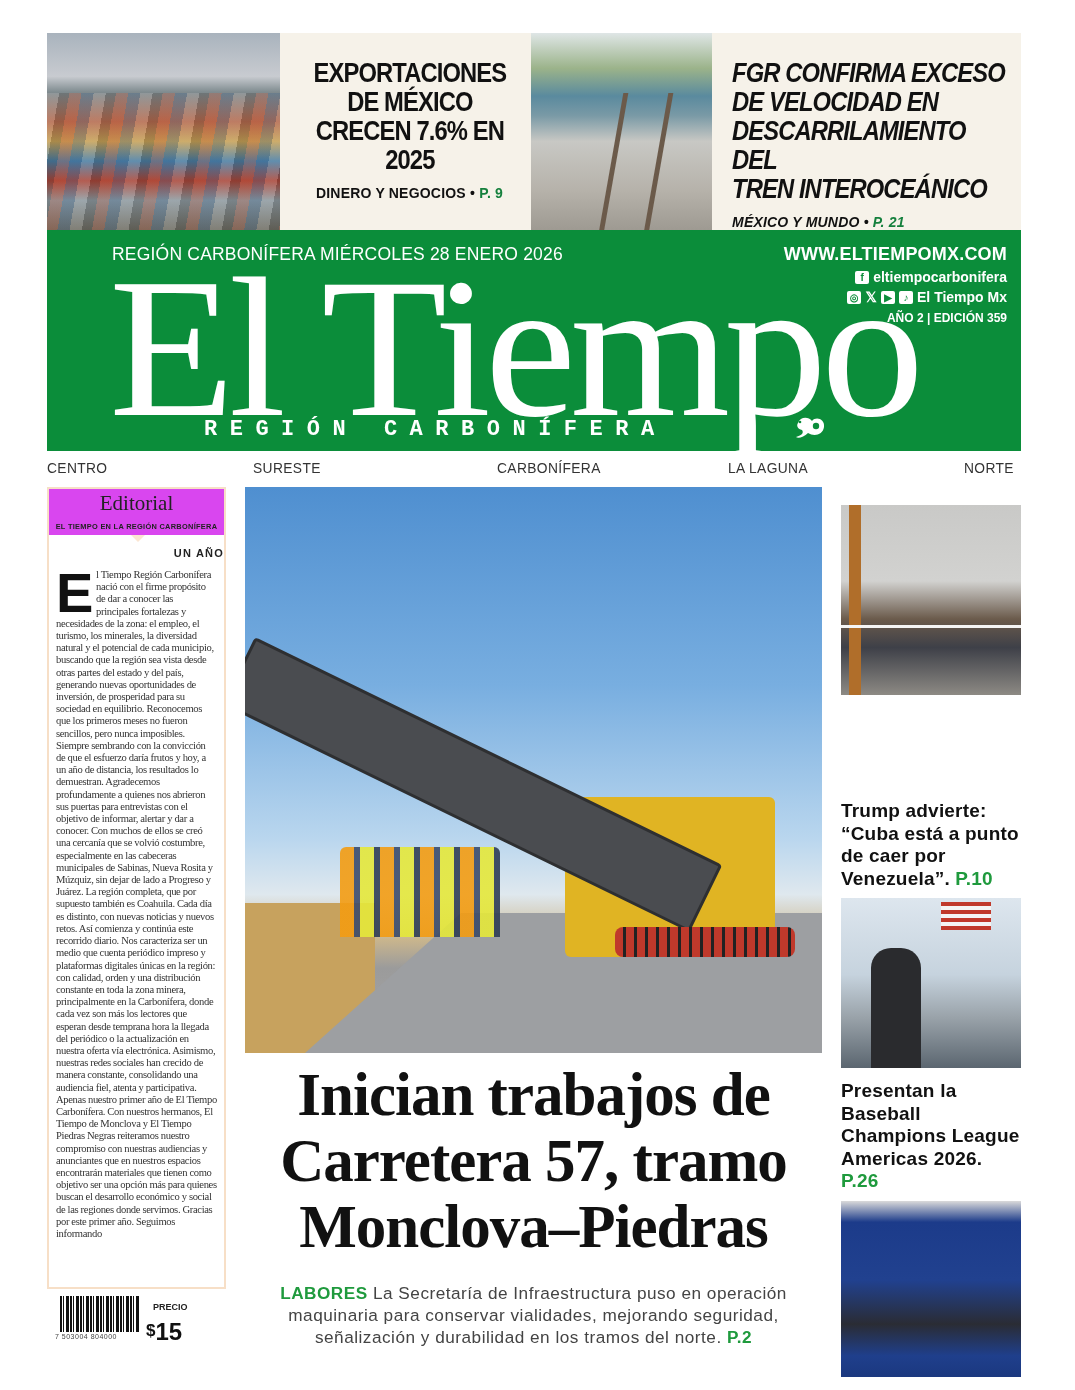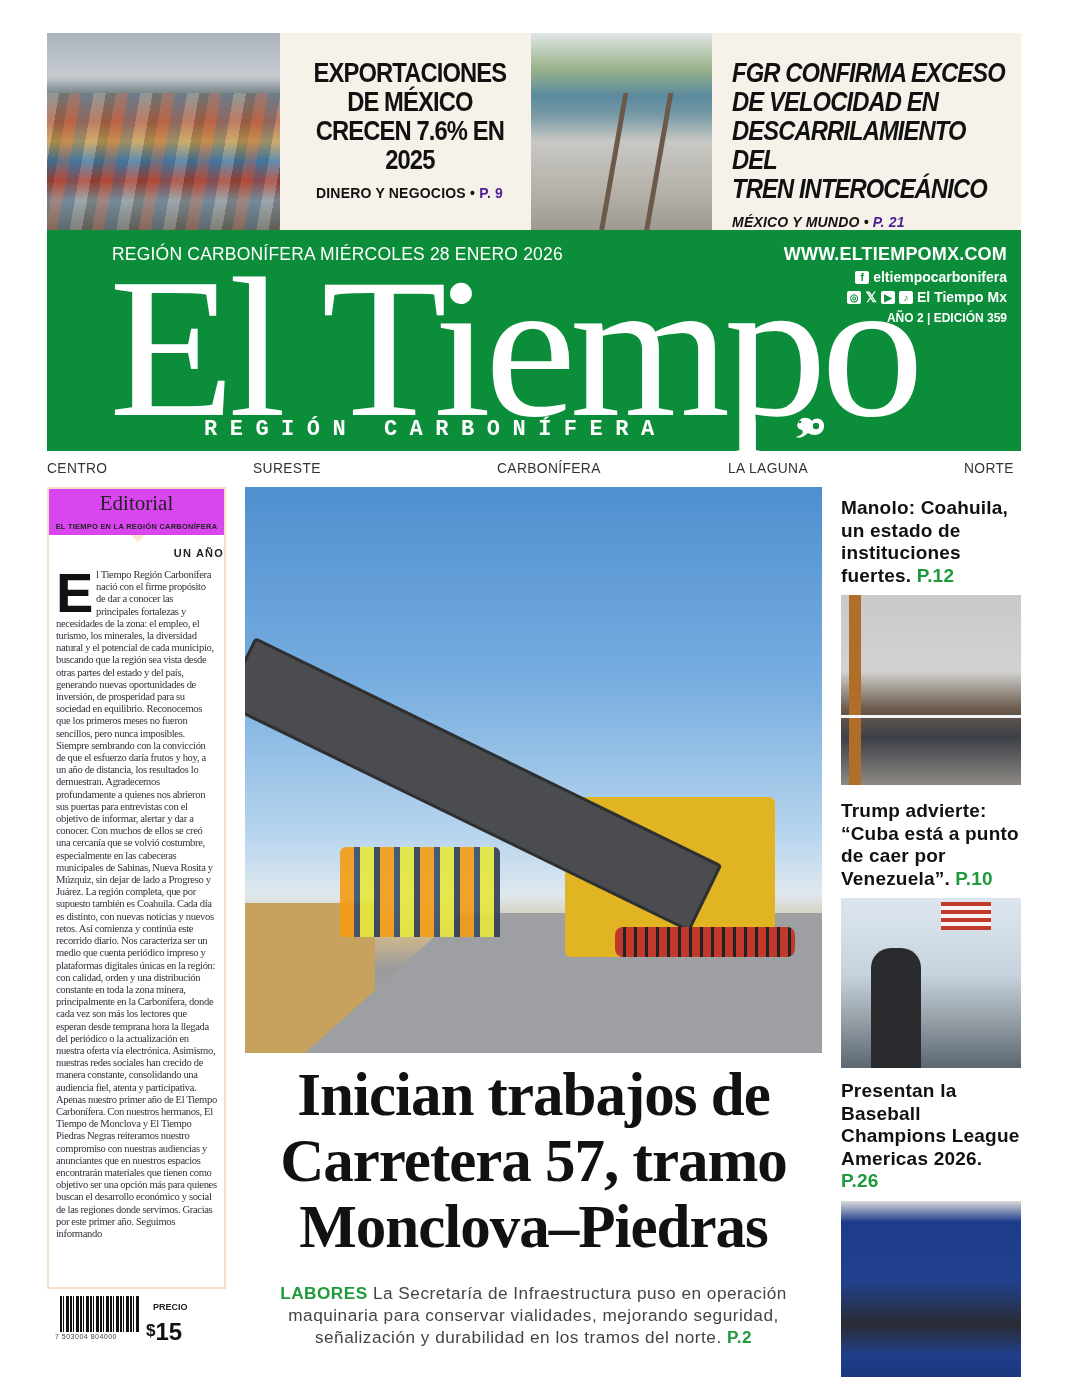--- a/index.html
+++ b/index.html
@@ -9,21 +9,21 @@
   .teasers { position: absolute; left: 47px; top: 33px; width: 974px; height: 197px; display: flex; }
   .teaser { display: flex; height: 197px; }
   .teaser-1 { width: 495px; text-align: center; }
   .teaser-2 { width: 504px; font-style: italic; }
   .teaser-img { height: 197px; position: relative; overflow: hidden; }
   .teaser-1 .teaser-img { width: 233px; }
   .teaser-2 .teaser-img { width: 181px; }
   .teaser-text { flex: 1; background: #f6f2e9; padding: 26px 12px 0 20px; }
   .teaser-title { font-family: "Liberation Sans", sans-serif; font-weight: bold; font-size: 27px; line-height: 29px; color: #111; letter-spacing: -1px; transform: scaleX(0.88); transform-origin: left top; width: 114%; text-transform: uppercase; }
   .teaser-section { margin-top: 10px; font-weight: bold; font-size: 14px; color: #111; letter-spacing: 0.2px; }
-  .teaser-section .page { color: #4c1d95; }
+  .teaser-section .page { color: #15803d; }
 
   
   .img-containers { background: linear-gradient(180deg, #a9b3bd 0%, #c8cbd0 22%, #7f8b8f 30%, #b46a4e 45%, #c6a157 55%, #4b7ea3 65%, #a9473a 75%, #8e9aa0 85%, #6f6d63 100%); }
   .img-containers::before { content: ""; position: absolute; inset: 60px 0 0 0; background: repeating-linear-gradient(100deg, rgba(255,255,255,0.12) 0 12px, rgba(0,0,0,0.15) 12px 22px, rgba(200,80,50,0.25) 22px 34px, rgba(40,90,140,0.25) 34px 46px); }
   .img-train { background: linear-gradient(180deg, #dfe6e6 0%, #9bb38a 18%, #5a8a9e 32%, #7a9aa6 42%, #c8c8c4 55%, #b6b2aa 80%, #9e9a92 100%); }
   .img-train::before { content: ""; position: absolute; left: 80px; top: 60px; width: 40px; height: 140px; border-left: 5px solid #6b5a4a; border-right: 5px solid #6b5a4a; transform: skewX(-10deg); }
 
   
   .masthead { position: absolute; left: 47px; top: 230px; width: 974px; height: 221px; background: #0b8d3a; color: #fff; }
   .mh-date { position: absolute; left: 65px; top: 14px; font-weight: normal; font-size: 17.5px; letter-spacing: 0.2px; }
@@ -187,24 +187,20 @@
   <div>Carretera 57, tramo</div>
   <div>Monclova–Piedras</div>
 </div>
 <div class="main-deck">
   <span class="kicker">LABORES</span>
   <span>La Secretaría de Infraestructura puso en operación maquinaria para conservar vialidades, mejorando seguridad, señalización y durabilidad en los tramos del norte.</span>
   <span class="page">P.2</span>
 </div>
 
 <div class="side s1">
-  <div class="side-title">
-    <span>Manolo: Coahuila, un estado de instituciones fuertes.</span>
-    <span class="page">P.12</span>
-  </div>
   <div class="side-img"></div>
 </div>
 <div class="side s2">
   <div class="side-title">
     <span>Trump advierte: “Cuba está a punto de caer por Venezuela”.</span>
     <span class="page">P.10</span>
   </div>
   <div class="side-img"></div>
 </div>
 <div class="side s3">

